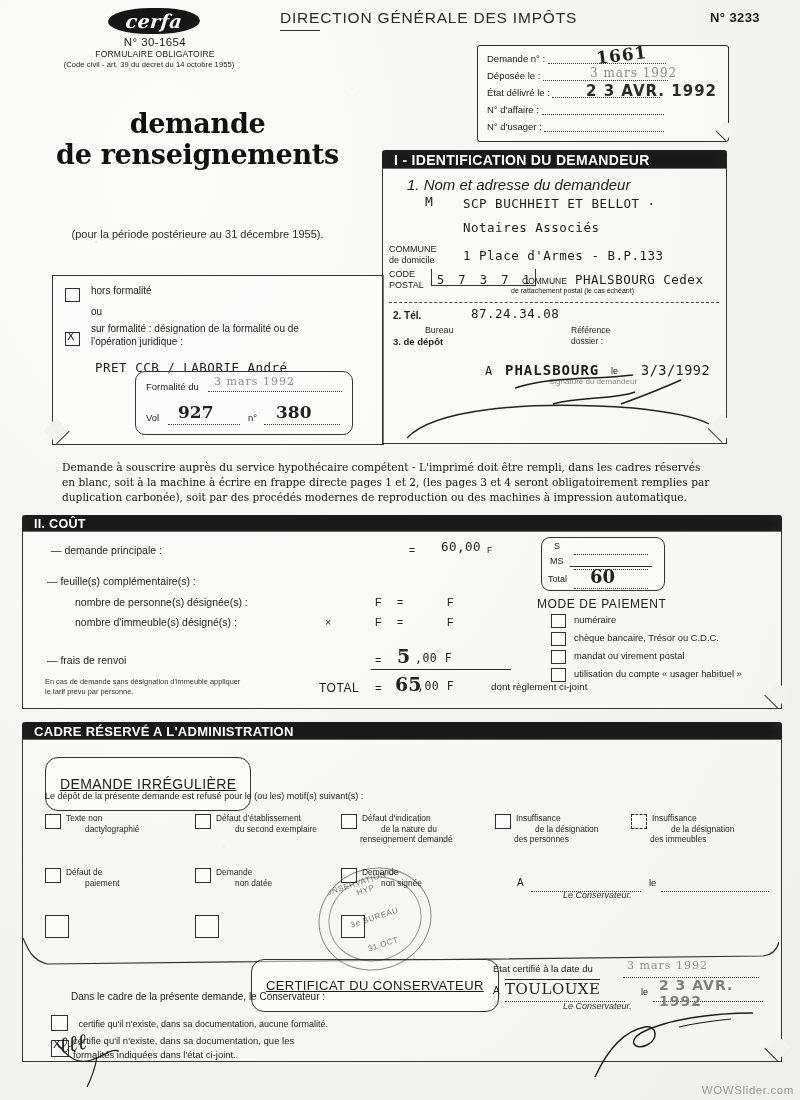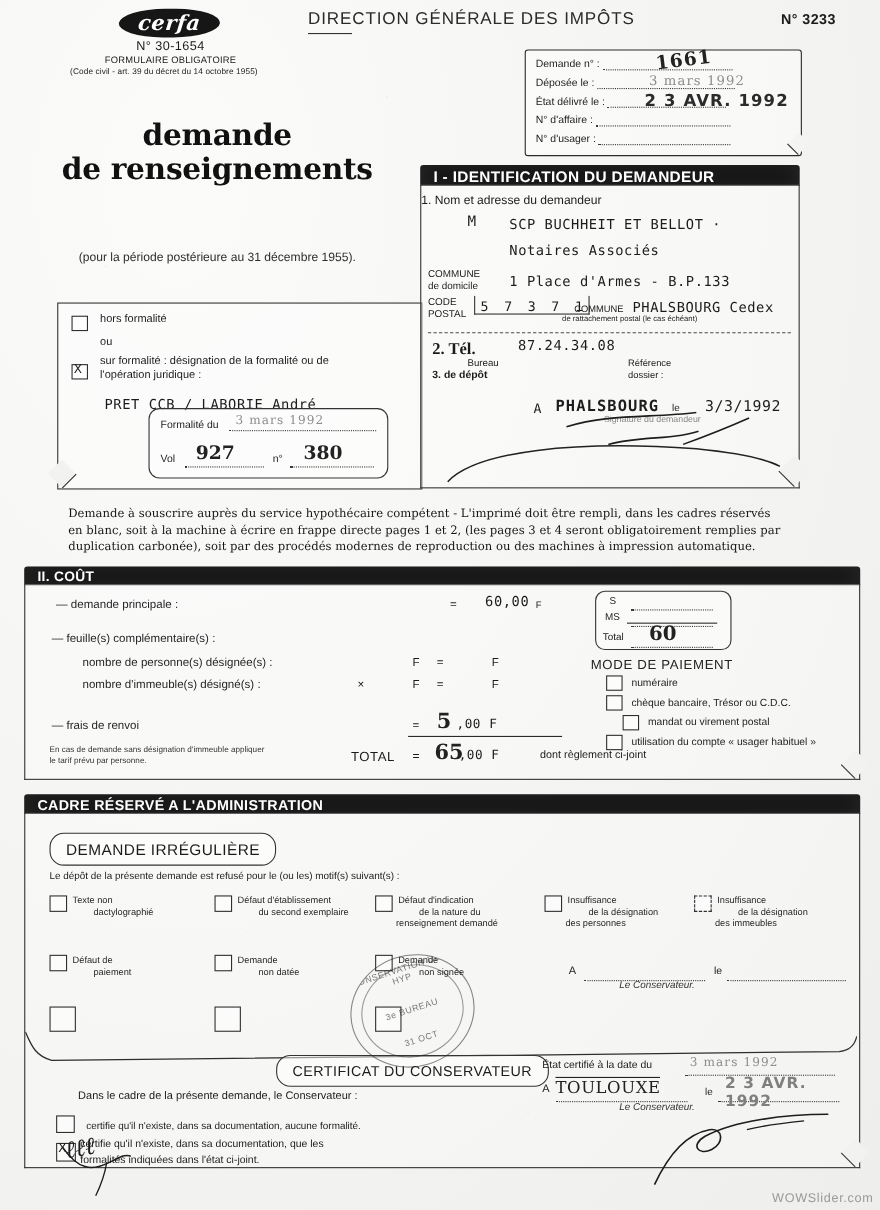--- a/index.html
+++ b/index.html
@@ -154,22 +154,23 @@
   .sec3-body{
     position:absolute;left:0;top:17px;width:758px;height:322px;
     border:1.2px solid #333;border-top:none;background:rgba(255,255,255,.3);
   }
   .sec3-body:after{
     content:"";position:absolute;right:-1px;bottom:-1px;width:18px;height:18px;
     background:#f2f2f0;border-left:1.2px solid #333;transform:rotate(-45deg) translate(7px,0);
   }
   .pill{
     position:absolute;border:1.2px solid #333;border-radius:13px;
-    padding:6px 14px;font-size:14px;letter-spacing:.4px;color:#1c1c1c;
+    padding:18px 14px;font-size:14px;letter-spacing:.4px;color:#1c1c1c;
     background:rgba(255,255,255,.5);
+    text-decoration:underline;
   }
   .motif{position:absolute;font-size:8.4px;line-height:1.25;color:#252525;white-space:nowrap;}
   .motif .cbx{width:14px;height:13px;float:left;margin-right:5px;margin-top:1px;}
   .bigcbx{position:absolute;width:22px;height:21px;border:1.3px solid #2f2f2f;background:rgba(255,255,255,.5);}
   
   .stamp{
     position:absolute;left:318px;top:868px;width:112px;height:100px;
     border-radius:50%;
     border:1.4px solid rgba(40,40,40,.55);
     color:rgba(35,35,35,.62);
@@ -262,21 +263,21 @@
       <div class="abs dots" style="left:128px;top:42px;width:76px;"></div>
       <div class="abs hw" style="left:140px;top:30px;font-size:17px;font-weight:bold;">380</div>
     </div>
   </div>
 
   <div class="abs sec1">
     <div class="banner">
       <span>I - IDENTIFICATION DU DEMANDEUR</span>
     </div>
     <div class="sec1-body">
-      <div class="abs" style="left:0;top:8px;font-size:11px;">1. Nom et adresse du demandeur</div>
+      <div class="abs" style="left:24px;top:8px;font-size:15px;font-style:italic;">1. Nom et adresse du demandeur</div>
       <div class="abs tw" style="left:42px;top:26px;font-size:13px;">M</div>
       <div class="abs tw" style="left:80px;top:28px;font-size:12.5px;">SCP BUCHHEIT ET BELLOT ·</div>
       <div class="abs tw" style="left:80px;top:52px;font-size:12.5px;">Notaires Associés</div>
 
       <div class="abs" style="left:6px;top:76px;font-size:9px;">COMMUNE</div>
       <div class="abs" style="left:6px;top:87px;font-size:9px;">de domicile</div>
       <div class="abs tw" style="left:80px;top:80px;font-size:12.5px;">1 Place d'Armes - B.P.133</div>
 
       <div class="abs" style="left:6px;top:101px;font-size:9px;">CODE</div>
       <div class="abs" style="left:6px;top:112px;font-size:9px;">POSTAL</div>
@@ -286,21 +287,21 @@
         <span class="cp-cell">3</span>
         <span class="cp-cell">7</span>
         <span class="cp-cell">1</span>
       </div>
       <div class="abs" style="left:139px;top:108px;font-size:8.5px;">COMMUNE</div>
       <div class="abs" style="left:128px;top:119px;font-size:7px;">de rattachement postal (le cas échéant)</div>
       <div class="abs tw" style="left:192px;top:104px;font-size:12.5px;">PHALSBOURG Cedex</div>
 
       <div class="abs dashed" style="left:6px;top:134px;width:330px;"></div>
 
-      <div class="abs" style="left:10px;top:142px;font-size:15px;font-weight:bold;font-family:Liberation Serif, serif;">2. Tél.</div>
+      <div class="abs" style="left:10px;top:142px;font-size:10px;font-weight:bold;">2. Tél.</div>
       <div class="abs tw" style="left:88px;top:138px;font-size:12.5px;">87.24.34.08</div>
       <div class="abs" style="left:42px;top:157px;font-size:8.8px;">Bureau</div>
       <div class="abs" style="left:10px;top:168px;font-size:9.5px;font-weight:bold;">3. de dépôt</div>
       <div class="abs" style="left:188px;top:157px;font-size:8.5px;">Référence</div>
       <div class="abs" style="left:188px;top:168px;font-size:8.5px;">dossier :</div>
 
       <div class="abs tw" style="left:102px;top:196px;font-size:12px;">A</div>
       <div class="abs tw" style="left:122px;top:194px;font-size:14px;font-weight:bold;letter-spacing:1px;">PHALSBOURG</div>
       <div class="abs" style="left:228px;top:198px;font-size:9px;">le</div>
       <div class="abs tw" style="left:258px;top:194px;font-size:13.5px;">3/3/1992</div>
@@ -372,21 +373,21 @@
         <div class="abs hw" style="left:48px;top:28px;font-size:18px;font-weight:bold;">60</div>
       </div>
 
       <div class="mode-title">MODE DE PAIEMENT</div>
       <div class="mode-item" style="top:83px;">
         <span class="cbx"></span><span>numéraire</span>
       </div>
       <div class="mode-item" style="top:101px;">
         <span class="cbx"></span><span>chèque bancaire, Trésor ou C.D.C.</span>
       </div>
-      <div class="mode-item" style="top:119px;margin-left:15px;">
+      <div class="mode-item" style="top:119px;">
         <span class="cbx"></span><span>mandat ou virement postal</span>
       </div>
       <div class="mode-item" style="top:137px;">
         <span class="cbx"></span><span>utilisation du compte « usager habituel »</span>
       </div>
     </div>
   </div>
 
   <div class="abs sec3">
     <div class="banner">

